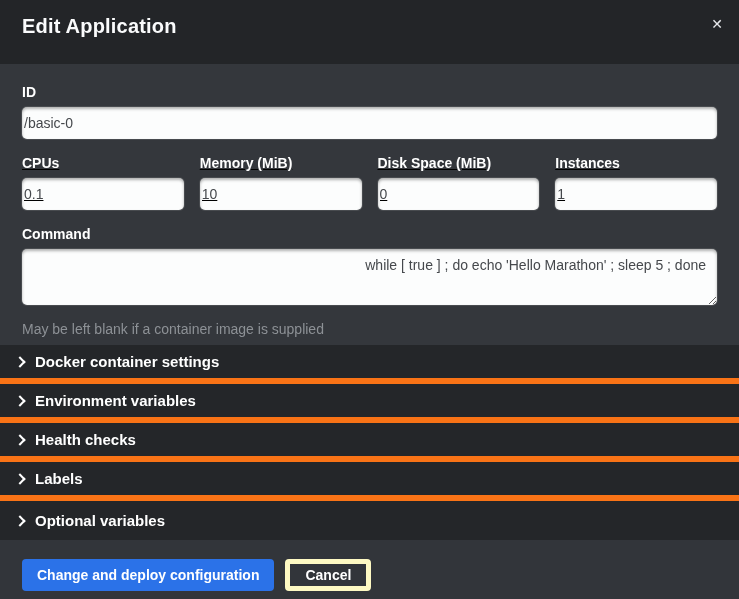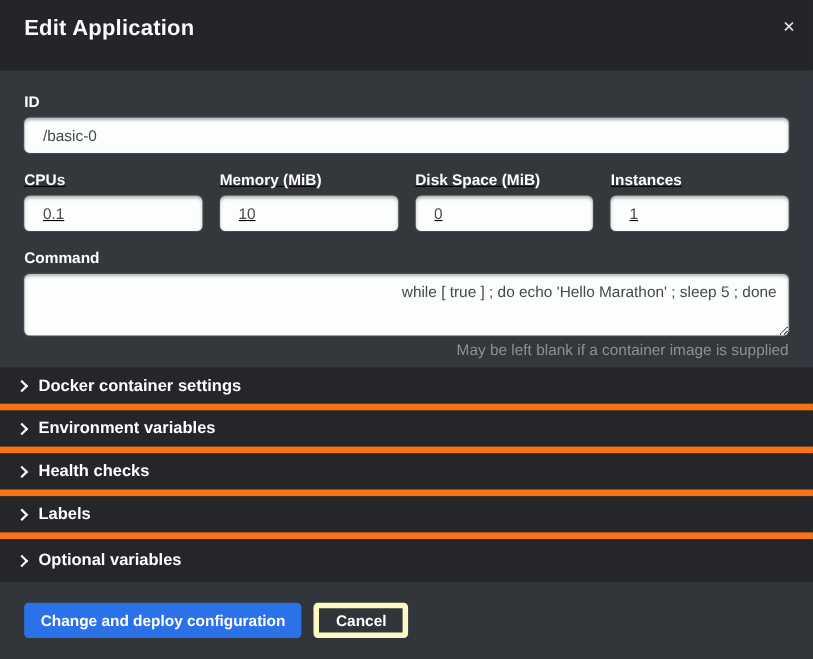--- a/index.html
+++ b/index.html
@@ -27,27 +27,27 @@
   }
 
   
   .form-area { flex: none; background: #34373c; padding: 20px 22px 8px; }
   .field-label { display: block; font-size: 14px; font-weight: 700; color: #ffffff; margin-bottom: 7px; line-height: 16px; }
   .text-input {
     display: block; width: 100%; height: 32px;
     border: none; border-radius: 5px;
     background: #fcfdfd;
     box-shadow: inset 0 2px 3px rgba(0,0,0,.30), 0 0 0 1px rgba(255,255,255,.10);
-    padding: 0 17px; font-size: 14px; color: #45484c;
+    padding: 0 2px; font-size: 14px; color: #45484c;
     font-family: inherit; outline: none;
   }
   .resources-grid { display: grid; grid-template-columns: repeat(4, 1fr); gap: 16px; margin-top: 16px; text-decoration: underline; }
   .command-block { margin-top: 16px; }
   textarea.text-input { height: 56px; padding: 7px 11px; resize: both; line-height: 1.4; text-align: right; }
-  .help-text { margin-top: 5px; font-size: 14px; color: #8d9196; line-height: 16px; text-align: right; }
+  .help-text { margin-top: 16px; font-size: 14px; color: #8d9196; line-height: 16px; }
 
   
   .accordion { flex: 1; background: #242629; }
   .accordion-row {
     height: 39px; display: flex; align-items: center;
     padding: 0 22px 0 15px; cursor: pointer;
     border-bottom: 6px solid #f97316;
   }
   .accordion-row:last-child { border-bottom: none; }
   .chev {

